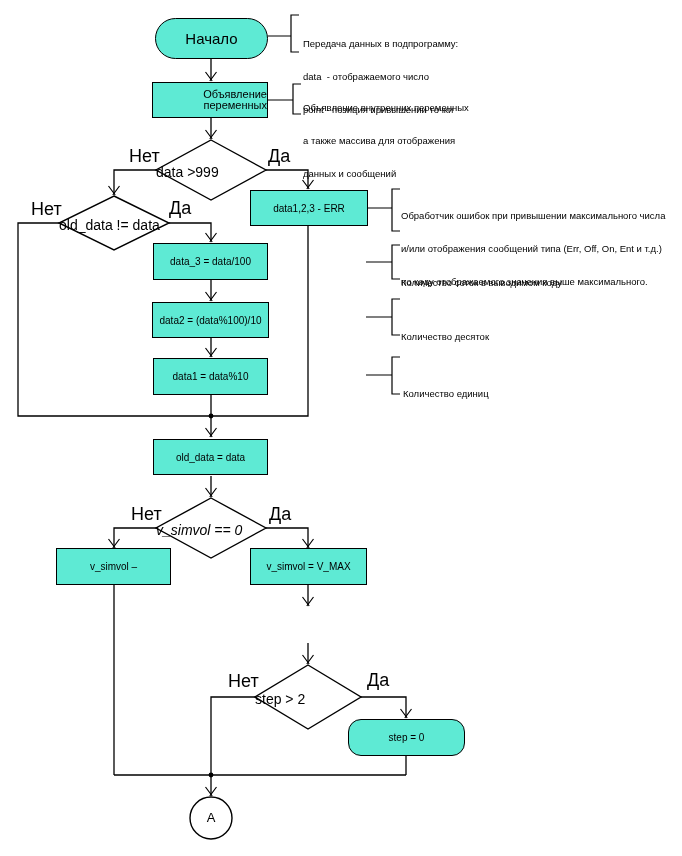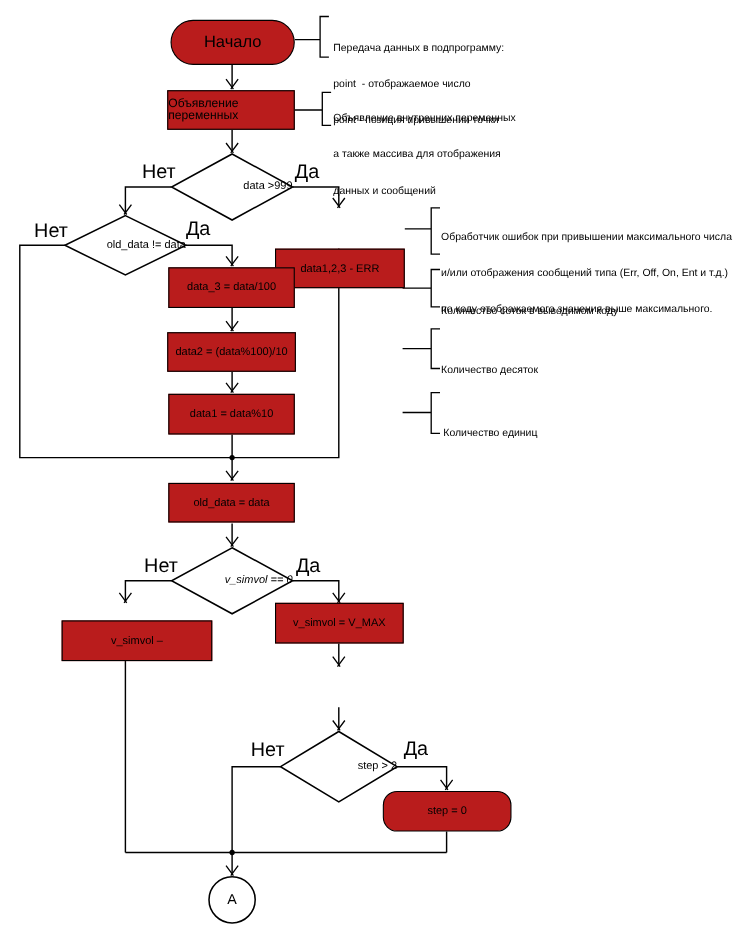--- a/index.html
+++ b/index.html
@@ -10,33 +10,33 @@
     background: var(--bg, #ffffff);
     font-family: "Liberation Sans", sans-serif;
     color: var(--line, #000000);
     overflow: hidden;
   }
   svg.layer { position: absolute; left: 0; top: 0; }
   .box {
     position: absolute;
     box-sizing: border-box;
     border: 1.5px solid var(--line, #000);
-    background: #b91c1c;
+    background: #5eead4;
     display: flex;
     align-items: center;
     justify-content: center;
-    text-align: left;
+    text-align: right;
     font-size: 10px;
     line-height: 11px;
   }
   .terminator { border-radius: 21px; font-size: 15px; }
   .dlabel {
     position: absolute;
-    font-size: 10px;
-    text-align: right;
+    font-size: 14px;
+    text-align: left;
   }
   .branch { position: absolute; font-size: 18px; }
   .comment {
     position: absolute;
     font-size: 9.5px;
     line-height: 11px;
     white-space: pre;
   }
   .circleLabel { position: absolute; font-size: 13px; text-align: center; }
 </style>
@@ -113,33 +113,33 @@
   </svg>
 
   <div class="box terminator" style="left:155px; top:18px; width:113px; height:41px;">Начало</div>
 
   <div class="box" style="left:152px; top:82px; width:116px; height:36px; font-size:11px;">Объявление переменных</div>
 
   <div class="dlabel" style="left:156px; top:164px; width:110px;">data &gt;999</div>
 
   <div class="dlabel" style="left:59px; top:217px; width:110px;">old_data != data</div>
 
-  <div class="box" style="left:250px; top:190px; width:118px; height:36px;margin-top:36px;">data1,2,3 - ERR</div>
+  <div class="box" style="left:250px; top:190px; width:118px; height:36px;">data1,2,3 - ERR</div>
 
   <div class="box" style="left:153px; top:243px; width:115px; height:37px;">data_3 = data/100</div>
 
   <div class="box" style="left:152px; top:302px; width:117px; height:36px;">data2 = (data%100)/10</div>
 
   <div class="box" style="left:153px; top:358px; width:115px; height:37px;">data1 = data%10</div>
 
   <div class="box" style="left:153px; top:439px; width:115px; height:36px;">old_data = data</div>
 
   <div class="dlabel" style="left:156px; top:522px; width:110px;font-style:italic;">v_simvol == 0</div>
 
-  <div class="box" style="left:56px; top:548px; width:137px; height:37px;margin-top:16px;">v_simvol –</div>
+  <div class="box" style="left:56px; top:548px; width:115px; height:37px;">v_simvol –</div>
 
   <div class="box" style="left:250px; top:548px; width:117px; height:37px;">v_simvol = V_MAX</div>
 
 
   <div class="dlabel" style="left:255px; top:691px; width:106px;">step &gt; 2</div>
 
   <div class="box" style="left:348px; top:719px; width:117px; height:37px;border-radius:13px;">step = 0</div>
 
   <div class="circleLabel" style="left:190px; top:810px; width:42px;">A</div>
 
@@ -147,21 +147,21 @@
   <div class="branch" style="left:268px; top:146px;">Да</div>
   <div class="branch" style="left:31px; top:199px;">Нет</div>
   <div class="branch" style="left:169px; top:198px;">Да</div>
   <div class="branch" style="left:131px; top:504px;">Нет</div>
   <div class="branch" style="left:269px; top:504px;">Да</div>
   <div class="branch" style="left:228px; top:671px;">Нет</div>
   <div class="branch" style="left:367px; top:670px;">Да</div>
 
   <div class="comment" style="left:303px; top:16px;">
     <div>Передача данных в подпрограмму:</div>
-    <div>point  - отображаемое число</div>
+    <div>data  - отображаемого число</div>
     <div>point - позиция привышении точки</div>
   </div>
 
   <div class="comment" style="left:303px; top:80px;">
     <div>Объявление внутренних переменных</div>
     <div>а также массива для отображения</div>
     <div>данных и сообщений</div>
   </div>
 
   <div class="comment" style="left:401px; top:188px;">

